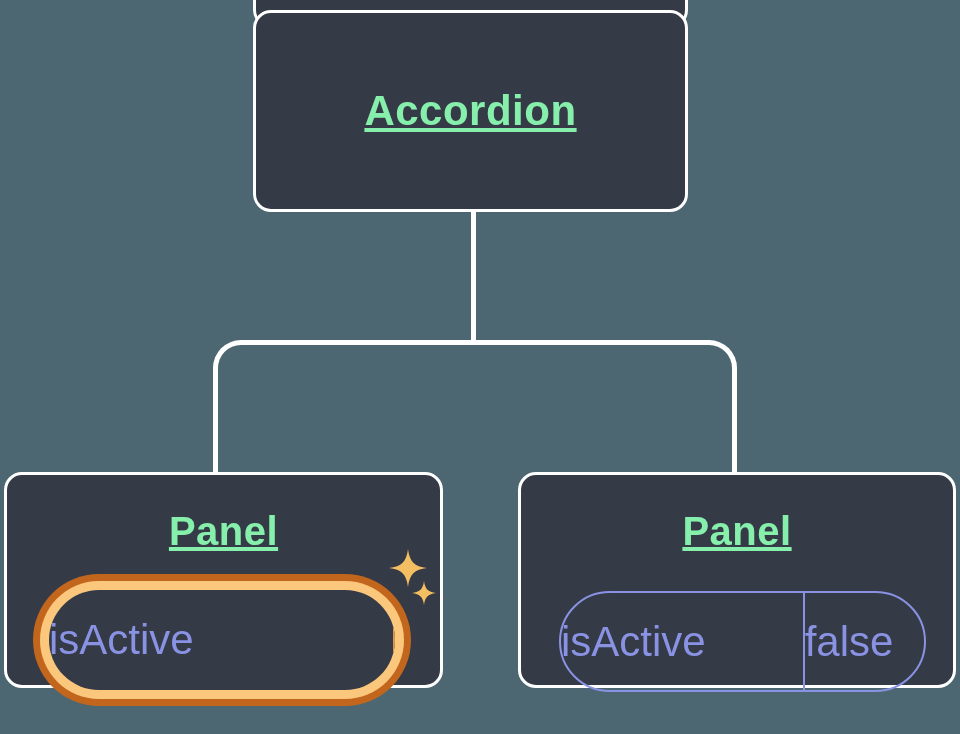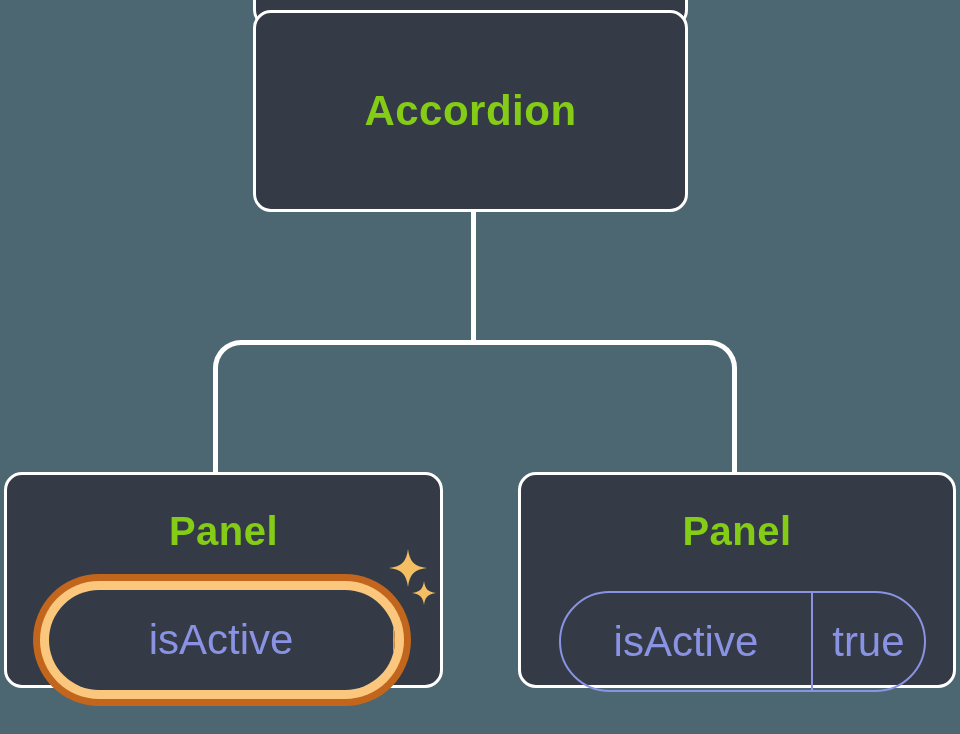--- a/index.html
+++ b/index.html
@@ -21,24 +21,25 @@
   .root-back {
     left: 253px; top: -20px;
     width: 435px; height: 48px;
   }
   .root-node {
     left: 253px; top: 10px;
     width: 435px; height: 202px;
     display: flex; align-items: center; justify-content: center;
   }
   .node-title {
-    color: #84cc16;
+    color: #86efac;
     font-size: 42px;
     font-weight: 600;
     letter-spacing: 0.5px;
+    text-decoration: underline;
   }
   .stem {
     position: absolute;
     left: 471px; top: 212px;
     width: 5px; height: 131px;
     background: #FFFFFF;
   }
   .bracket {
     position: absolute;
     left: 213px; top: 340px;
@@ -96,21 +97,21 @@
     display: flex;
     overflow: hidden;
   }
   .pill-plain .pill-cell-name {
     width: 211px;
     border-right: 2px solid #8A92E4;
   }
   .pill-cell {
     display: flex;
     align-items: center;
-    justify-content: center;
+    justify-content: flex-start;
     flex: 1 1 auto;
   }
   .pill-text {
     color: #8A92E4;
     font-size: 42px;
     font-weight: 400;
   }
   .pill-text.bold { font-weight: 700; }
   .sparkle {
     position: absolute;
@@ -154,18 +155,18 @@
   </div>
 
   <div class="node panel panel-right">
     <span class="node-title">Panel</span>
 
     <div class="pill-plain">
       <div class="pill-cell pill-cell-name">
         <span class="pill-text">isActive</span>
       </div>
       <div class="pill-cell">
-        <span class="pill-text">true</span>
+        <span class="pill-text">false</span>
       </div>
     </div>
   </div>
 
 </div>
 
 </body></html>

